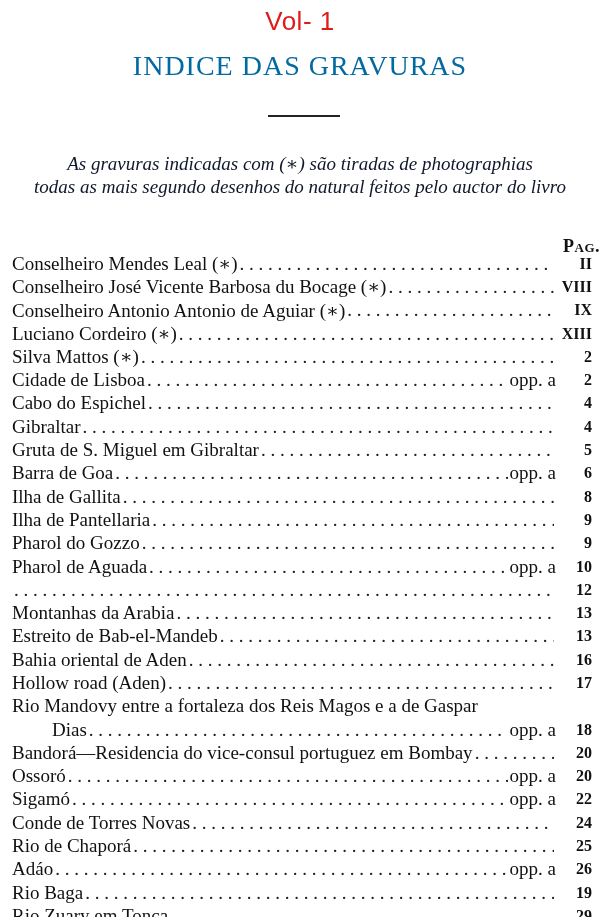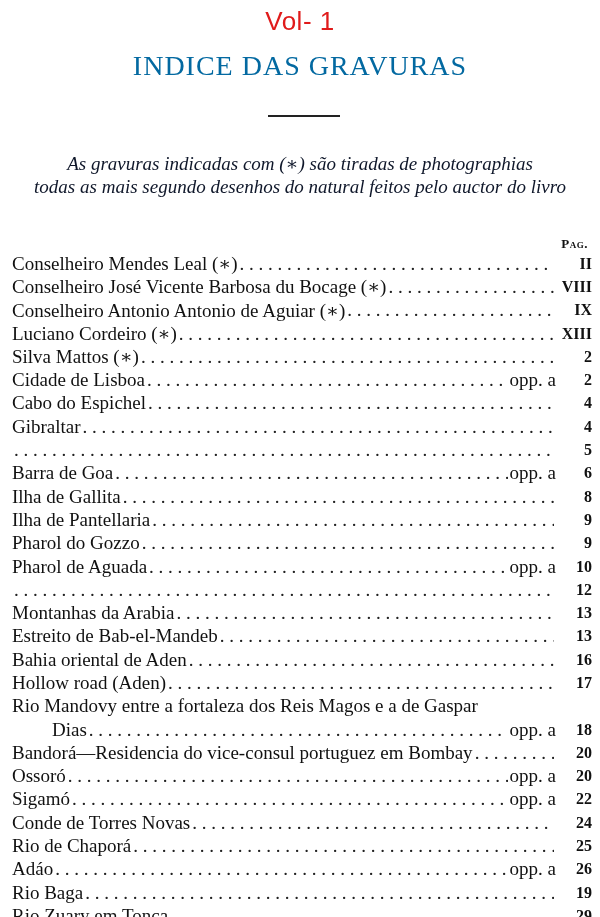--- a/index.html
+++ b/index.html
@@ -17,22 +17,22 @@
     font-size: 28px; letter-spacing: 1px; color: #0369a1;
   }
   .rule {
     position: absolute; top: 115px; left: 268px; width: 72px; height: 2px; background: #222;
   }
   .note {
     position: absolute; top: 152px; left: 0; width: 600px; text-align: center;
     font-style: italic; font-size: 19px; line-height: 23px; color: #0f172a;
   }
   .pag {
-    position: absolute; top: 236px; right: 12px;
-    font-size: 13px; font-weight: bold; font-variant: small-caps; letter-spacing: 0.5px;
+    position: absolute; top: 236px; right: 0;
+    font-size: 18px; font-weight: bold; font-variant: small-caps; letter-spacing: 0.5px;
   }
   .list { position: absolute; top: 252px; left: 12px; width: 580px; }
   .row {
     display: flex; align-items: center; height: 23.3px; font-size: 19px; white-space: nowrap;
   }
   .row .label { flex: 0 0 auto; }
   .row .dots {
     flex: 1 1 auto; overflow: hidden; margin: 0 2px; letter-spacing: 2px; color: #222;
   }
   .row .dots::before {
@@ -101,20 +101,21 @@
       <span class="opp"></span>
       <span class="page">4</span>
     </div>
   <div class="row">
       <span class="label">Gibraltar</span>
       <span class="dots"></span>
       <span class="opp"></span>
       <span class="page">4</span>
     </div>
   <div class="row">
+      <span class="label">Gruta de S. Miguel em Gibraltar</span>
       <span class="dots"></span>
       <span class="opp"></span>
       <span class="page">5</span>
     </div>
   <div class="row">
       <span class="label">Barra de Goa</span>
       <span class="dots"></span>
       <span class="opp">opp. a</span>
       <span class="page">6</span>
     </div>

